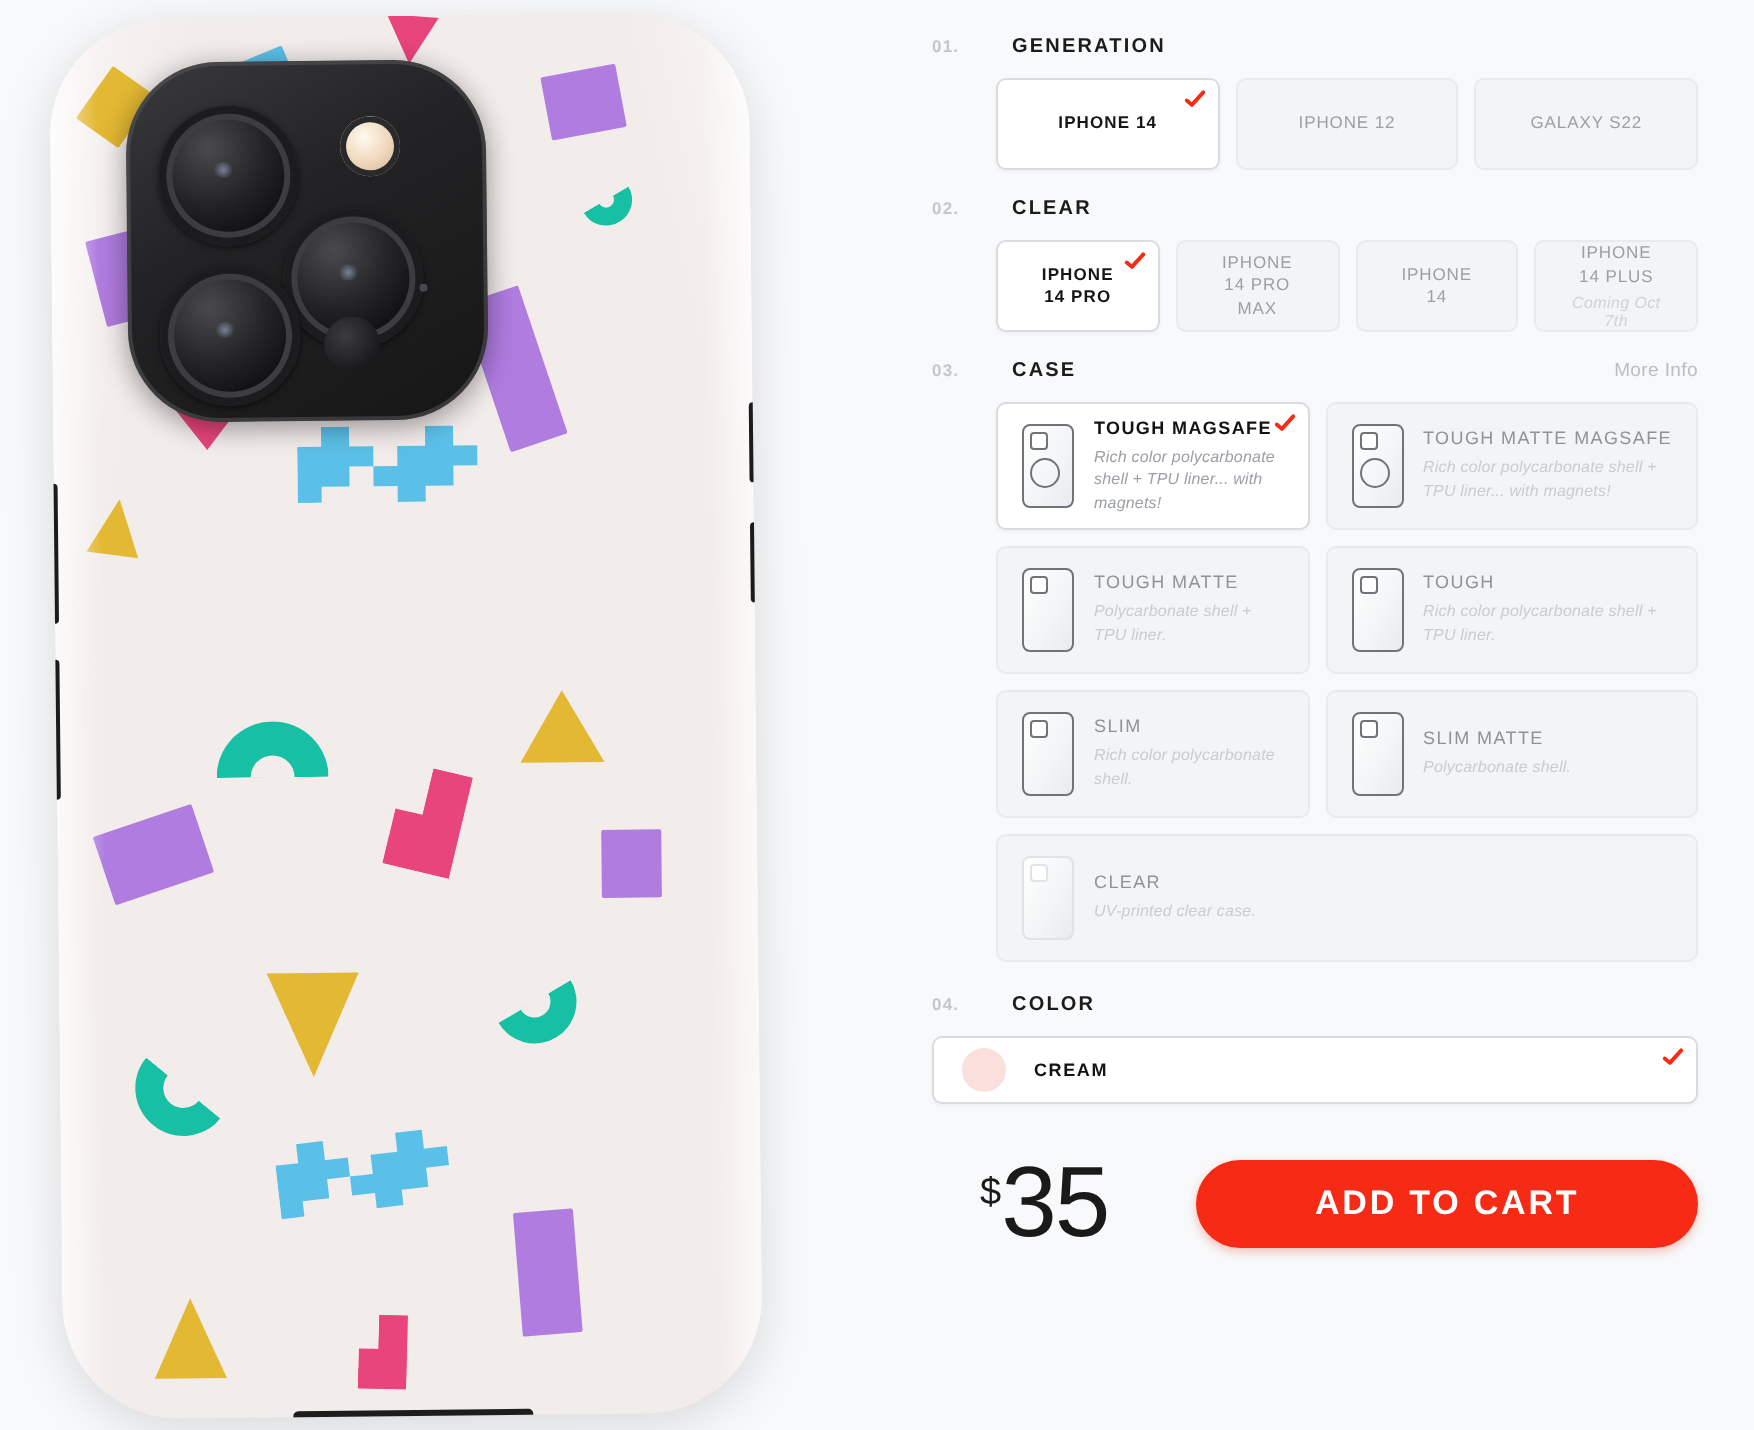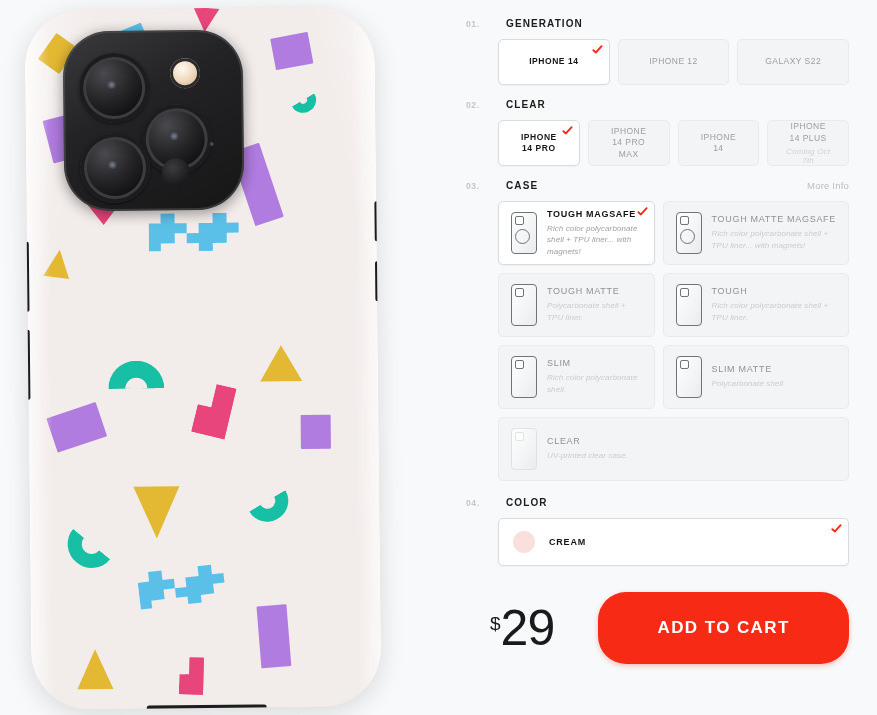--- a/index.html
+++ b/index.html
@@ -174,40 +174,40 @@
     border: 1.6px solid #6f7478; border-radius: 2px; background: #fff;
   }
   .thumb.faint .cam { border-color: #dfe3e6; }
   .thumb .mag {
     position: absolute; left: 4px; top: 17px; width: 15px; height: 15px;
     border: 1.6px solid #6f7478; border-radius: 50%;
   }
 
   
   .color-card {
-    margin-left: 32px; position: relative;
+    position: relative;
     border: 1px solid #d9dcde; border-radius: 5px; background: #fff;
-    height: 48px; display: flex; align-items: center; gap: 14px; padding: 0 14px;
+    height: 34px; display: flex; align-items: center; gap: 14px; padding: 0 14px;
     box-shadow: 0 1px 2px rgba(0,0,0,.04); cursor: pointer;
   }
   .swatch {
     width: 22px; height: 22px; border-radius: 50%; flex: none;
   }
   .color-name { font-size: 9px; font-weight: 700; letter-spacing: .8px; color: #131313; }
 
   
   .buy-row {
     margin-top: 26px; margin-left: 24px;
     display: flex; align-items: center; gap: 44px;
   }
   .price { display: flex; align-items: flex-start; color: #1a1a1a; }
   .price .cur { font-size: 19px; line-height: 1; margin-top: 9px; font-weight: 400; }
   .price .amt { font-size: 50px; line-height: .94; font-weight: 400; letter-spacing: -1px; }
   .cart-btn {
-    flex: 1; height: 72px; border: none; border-radius: 28px;
+    flex: 1; height: 44px; border: none; border-radius: 28px;
     background: #f72a16;
     color: #fff; font-size: 17px; font-weight: 700; letter-spacing: 1.4px;
     cursor: pointer; font-family: "Liberation Sans", sans-serif;
     box-shadow: 0 2px 5px rgba(247,42,22,.28);
   }
 </style>
 </head>
 <body>
 
 <div class="page">
@@ -415,19 +415,19 @@
         <span class="color-name">CREAM</span>
         <svg class="check" viewBox="0 0 12 12">
           <path d="M1.5 6.8 L4.3 9.2 L10.5 2.4" fill="none" stroke="#f72a16" stroke-width="2.1" stroke-linecap="round" stroke-linejoin="round"></path>
         </svg>
       </div>
     </div>
 
     <div class="buy-row">
       <div class="price">
         <span class="cur">$</span>
-        <span class="amt">29</span>
+        <span class="amt">35</span>
       </div>
       <button class="cart-btn" style="background: rgb(247, 42, 22);">ADD TO CART</button>
     </div>
 
   </div>
 </div>
 
 </body></html>

